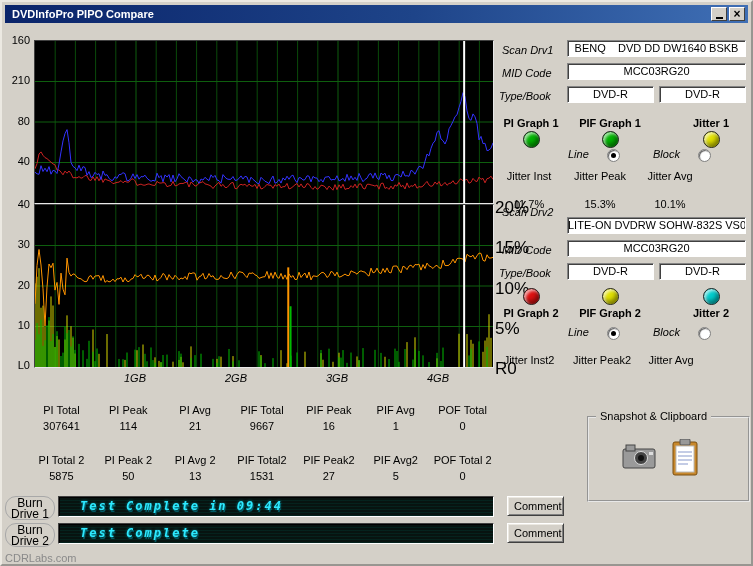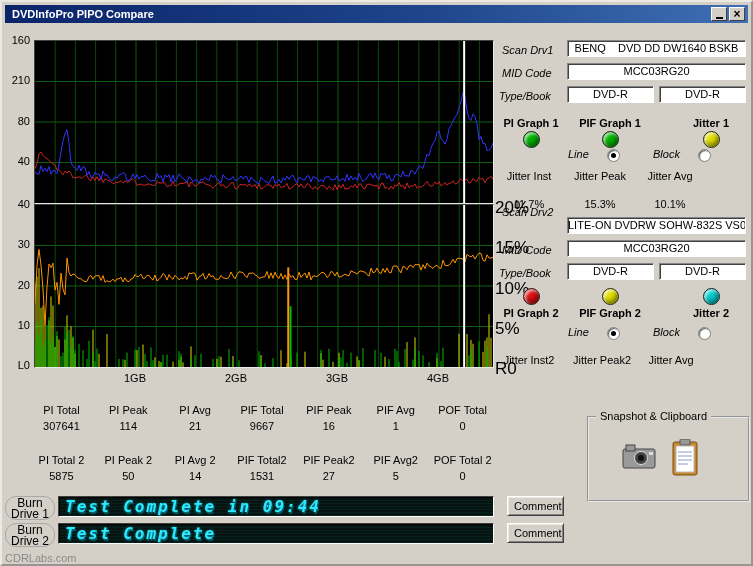--- a/index.html
+++ b/index.html
@@ -14,43 +14,43 @@
   .min-glyph{width:7px;height:2px;background:#000;margin-top:8px;}
   .close-glyph{font-size:12px;font-weight:bold;line-height:10px;}
   .lab{position:absolute;font-size:11px;color:#000;white-space:nowrap;font-style:italic;}
   .field{position:absolute;height:15px;background:#fff;border:1px solid;border-color:#848484 #fff #fff #848484;
        box-shadow:inset 1px 1px 0 #404040;font-size:11px;text-align:center;line-height:15px;
        overflow:hidden;white-space:pre;color:#000;}
   .plot{position:absolute;background:#000;border:1px solid;border-color:#404040 #e8e8e8 #e8e8e8 #404040;}
   .plot svg{display:block;}
   .ylab{position:absolute;left:0;width:28px;text-align:right;font-size:11px;color:#000;}
   .yrlab{position:absolute;left:493px;font-size:17px;color:#000;}
-  .xlab{position:absolute;width:40px;text-align:center;font-size:11px;color:#000;}
+  .xlab{position:absolute;width:40px;text-align:center;font-size:11px;color:#000;font-style:italic;}
   .stats-row{position:absolute;left:26px;width:468px;display:flex;}
   .statcol{flex:1;text-align:center;font-size:11px;color:#000;}
   .statcol .sv{margin-top:4px;}
   .gbtn{position:absolute;display:flex;flex-direction:column;align-items:center;gap:2px;font-weight:bold;}
   .gbtn-label{font-size:11px;color:#000;white-space:nowrap;}
   .led{width:15px;height:15px;border-radius:50%;border:1px solid #222;
        box-shadow:inset 2px 2px 3px rgba(255,255,255,.65), inset -2px -3px 4px rgba(0,0,0,.45);}
   .radio{position:absolute;width:11px;height:11px;border-radius:50%;background:#fff;border:1px solid #808080;
        box-shadow:inset 1px 1px 1px #606060;}
   .radio.checked::after{content:"";position:absolute;left:3px;top:3px;width:5px;height:5px;border-radius:50%;background:#000;}
   .jcol{position:absolute;text-align:center;font-size:11px;color:#000;}
   .jcol .jv{margin-top:16px;min-height:12px;}
   .groupbox{position:absolute;border:2px groove #e8e8e8;}
   .legend{position:absolute;font-size:11px;background:#d4d0c8;padding:0 4px;color:#000;}
   .iconbtn{position:absolute;background:transparent;border:none;padding:0;cursor:pointer;}
   .pill{position:absolute;width:50px;height:24px;border:1px solid #a8a8a8;border-radius:11px;text-align:center;
        font-size:12px;line-height:11px;color:#000;box-sizing:border-box;padding-top:1px;}
   .led-display{position:absolute;width:434px;height:19px;background:#071310;border:1px solid;
        border-color:#404040 #fff #fff #404040;box-shadow:inset 1px 1px 0 #000;overflow:hidden;
        background-image:repeating-linear-gradient(0deg,rgba(0,70,60,.30) 0 1px,transparent 1px 3px);}
-  .led-display span{display:block;font-family:"DejaVu Sans Mono",monospace;font-size:16px;font-weight:bold;
-       font-style:italic;color:#2de9ff;letter-spacing:2px;line-height:19px;padding-left:6px;white-space:pre;
+  .led-display span{display:block;font-family:"DejaVu Sans Mono",monospace;font-size:12px;font-weight:bold;
+       font-style:italic;color:#2de9ff;letter-spacing:2px;line-height:19px;padding-left:21px;white-space:pre;
        text-shadow:1px 2px 0 rgba(0,140,160,.55),0 0 3px rgba(0,230,255,.5);}
   .btn{position:absolute;width:57px;height:20px;background:#d4d0c8;border:1px solid;
        border-color:#fff #404040 #404040 #fff;box-shadow:inset 1px 1px 0 #ece9e2, inset -1px -1px 0 #808080;
        font-size:11px;font-family:"Liberation Sans",sans-serif;color:#000;}
   .watermark{position:absolute;left:3px;top:550px;font-size:11px;color:#8a8a8a;}
 </style>
 </head>
 <body>
 
 <div class="win">
@@ -436,21 +436,21 @@
     <div class="statcol">
         <div>PI Total 2</div>
         <div class="sv">5875</div>
       </div>
     <div class="statcol">
         <div>PI Peak 2</div>
         <div class="sv">50</div>
       </div>
     <div class="statcol">
         <div>PI Avg 2</div>
-        <div class="sv">14</div>
+        <div class="sv">13</div>
       </div>
     <div class="statcol">
         <div>PIF Total2</div>
         <div class="sv">1531</div>
       </div>
     <div class="statcol">
         <div>PIF Peak2</div>
         <div class="sv">27</div>
       </div>
     <div class="statcol">

